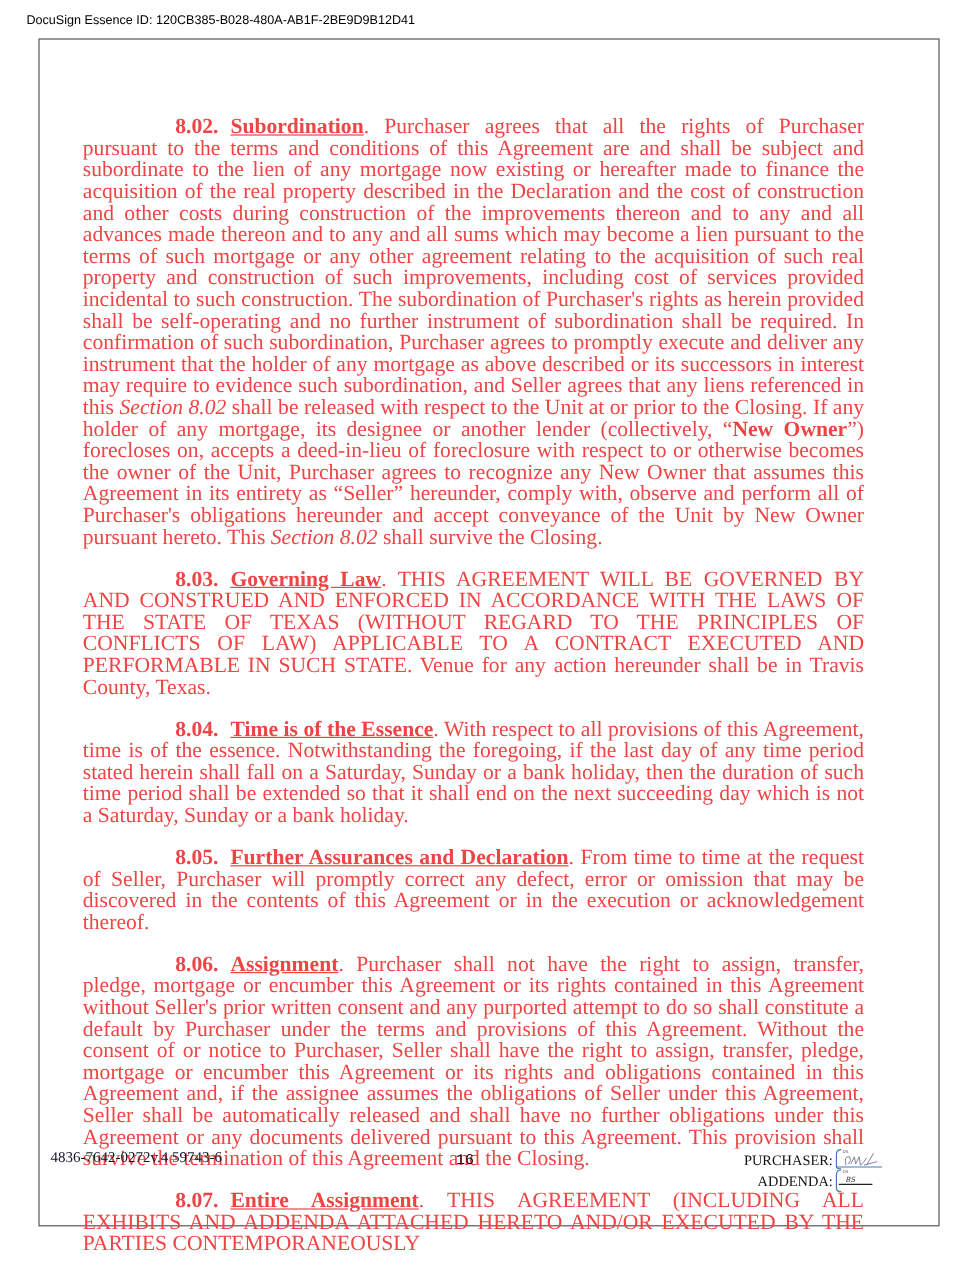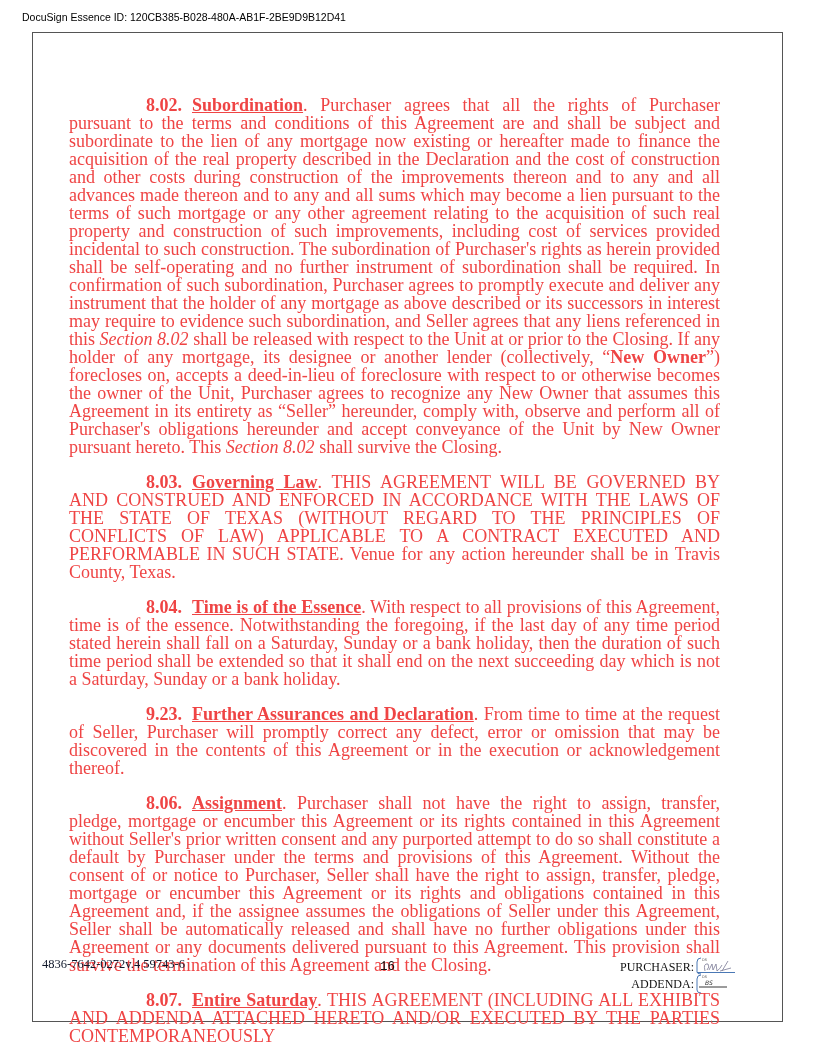--- a/index.html
+++ b/index.html
@@ -46,25 +46,25 @@
 
 <div class="frame"></div>
 
 <div class="body-text">
   <p class="para"><span class="num">8.02.</span><span class="heading">Subordination</span><span>. Purchaser agrees that all the rights of Purchaser pursuant to the terms and conditions of this Agreement are and shall be subject and subordinate to the lien of any mortgage now existing or hereafter made to finance the acquisition of the real property described in the Declaration and the cost of construction and other costs during construction of the improvements thereon and to any and all advances made thereon and to any and all sums which may become a lien pursuant to the terms of such mortgage or any other agreement relating to the acquisition of such real property and construction of such improvements, including cost of services provided incidental to such construction. The subordination of Purchaser's rights as herein provided shall be self-operating and no further instrument of subordination shall be required. In confirmation of such subordination, Purchaser agrees to promptly execute and deliver any instrument that the holder of any mortgage as above described or its successors in interest may require to evidence such subordination, and Seller agrees that any liens referenced in this </span><span class="ital">Section 8.02</span><span> shall be released with respect to the Unit at or prior to the Closing. If any holder of any mortgage, its designee or another lender (collectively, “</span><span class="bold">New Owner</span><span>”) forecloses on, accepts a deed-in-lieu of foreclosure with respect to or otherwise becomes the owner of the Unit, Purchaser agrees to recognize any New Owner that assumes this Agreement in its entirety as “Seller” hereunder, comply with, observe and perform all of Purchaser's obligations hereunder and accept conveyance of the Unit by New Owner pursuant hereto. This </span><span class="ital">Section 8.02</span><span> shall survive the Closing.</span></p>
 
   <p class="para"><span class="num">8.03.</span><span class="heading">Governing Law</span><span>. THIS AGREEMENT WILL BE GOVERNED BY AND CONSTRUED AND ENFORCED IN ACCORDANCE WITH THE LAWS OF THE STATE OF TEXAS (WITHOUT REGARD TO THE PRINCIPLES OF CONFLICTS OF LAW) APPLICABLE TO A CONTRACT EXECUTED AND PERFORMABLE IN SUCH STATE. Venue for any action hereunder shall be in Travis County, Texas.</span></p>
 
   <p class="para"><span class="num">8.04.</span><span class="heading">Time is of the Essence</span><span>. With respect to all provisions of this Agreement, time is of the essence. Notwithstanding the foregoing, if the last day of any time period stated herein shall fall on a Saturday, Sunday or a bank holiday, then the duration of such time period shall be extended so that it shall end on the next succeeding day which is not a Saturday, Sunday or a bank holiday.</span></p>
 
-  <p class="para"><span class="num">9.23.</span><span class="heading">Further Assurances and Declaration</span><span>. From time to time at the request of Seller, Purchaser will promptly correct any defect, error or omission that may be discovered in the contents of this Agreement or in the execution or acknowledgement thereof.</span></p>
+  <p class="para"><span class="num">8.05.</span><span class="heading">Further Assurances and Declaration</span><span>. From time to time at the request of Seller, Purchaser will promptly correct any defect, error or omission that may be discovered in the contents of this Agreement or in the execution or acknowledgement thereof.</span></p>
 
   <p class="para"><span class="num">8.06.</span><span class="heading">Assignment</span><span>. Purchaser shall not have the right to assign, transfer, pledge, mortgage or encumber this Agreement or its rights contained in this Agreement without Seller's prior written consent and any purported attempt to do so shall constitute a default by Purchaser under the terms and provisions of this Agreement. Without the consent of or notice to Purchaser, Seller shall have the right to assign, transfer, pledge, mortgage or encumber this Agreement or its rights and obligations contained in this Agreement and, if the assignee assumes the obligations of Seller under this Agreement, Seller shall be automatically released and shall have no further obligations under this Agreement or any documents delivered pursuant to this Agreement. This provision shall survive the termination of this Agreement and the Closing.</span></p>
 
-  <p class="para para-807"><span class="num">8.07.</span><span class="heading">Entire Saturday</span><span>. THIS AGREEMENT (INCLUDING ALL EXHIBITS AND ADDENDA ATTACHED HERETO AND/OR EXECUTED BY THE PARTIES CONTEMPORANEOUSLY</span></p>
+  <p class="para para-807"><span class="num">8.07.</span><span class="heading">Entire Assignment</span><span>. THIS AGREEMENT (INCLUDING ALL EXHIBITS AND ADDENDA ATTACHED HERETO AND/OR EXECUTED BY THE PARTIES CONTEMPORANEOUSLY</span></p>
 </div>
 
 <div class="footer-left">4836-7642-0272v.4 59743-6</div>
 <div class="footer-page">16</div>
 <div class="footer-right">
   <div>PURCHASER:</div>
   <div>ADDENDA:</div>
 </div>
 
 <svg class="initials" viewBox="0 0 48 42">

